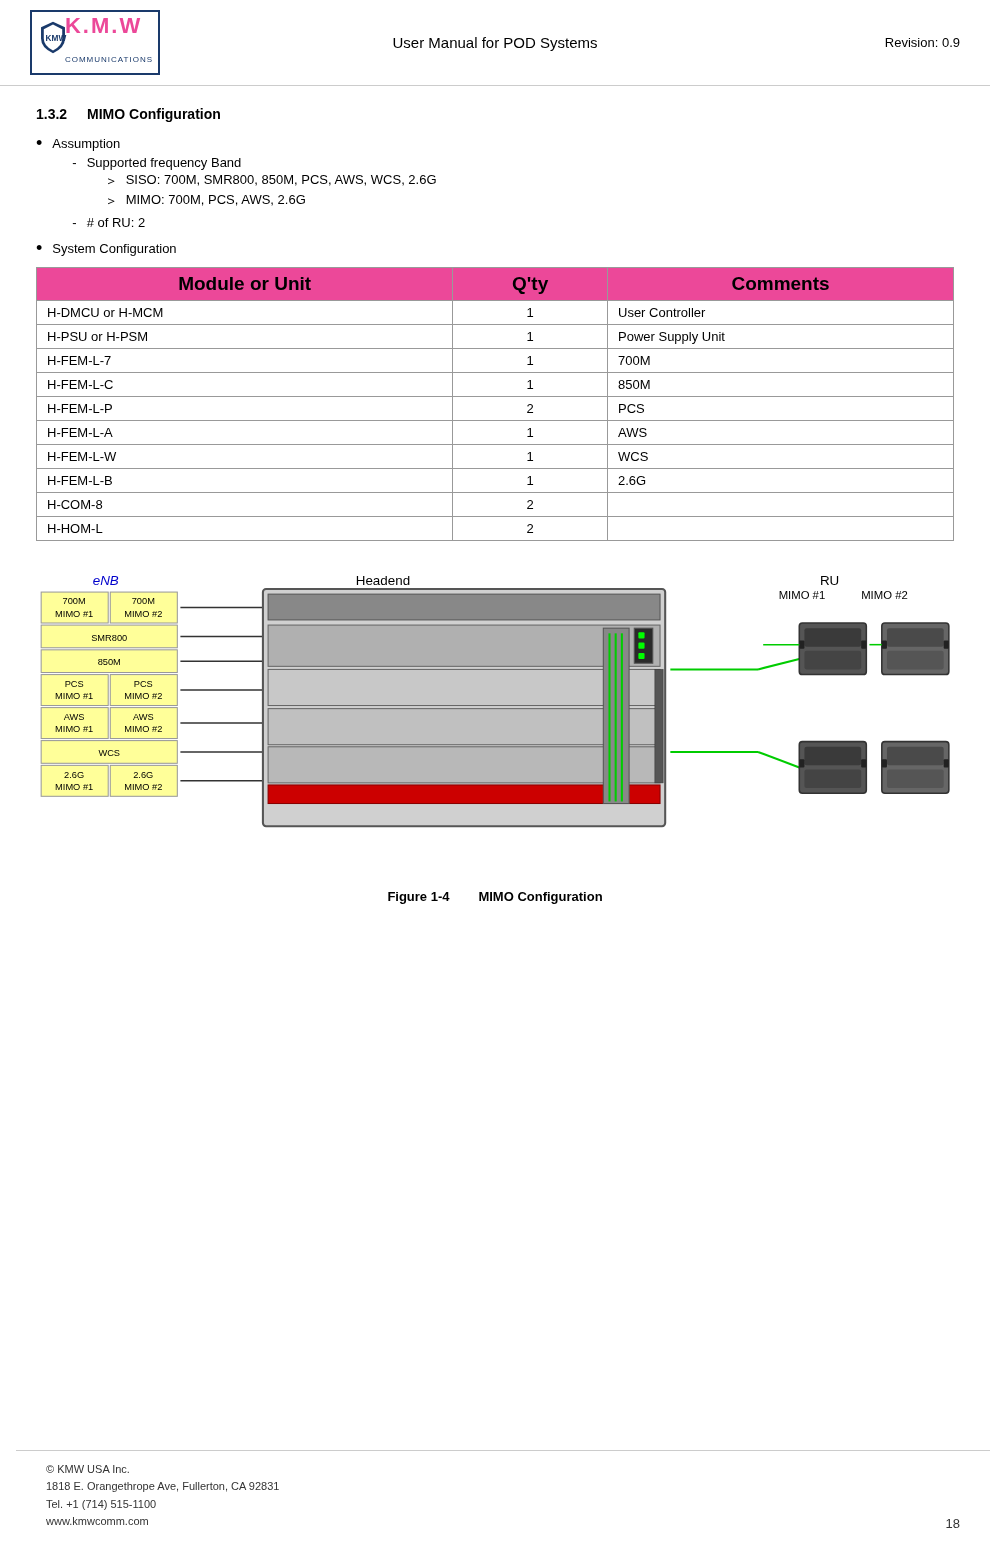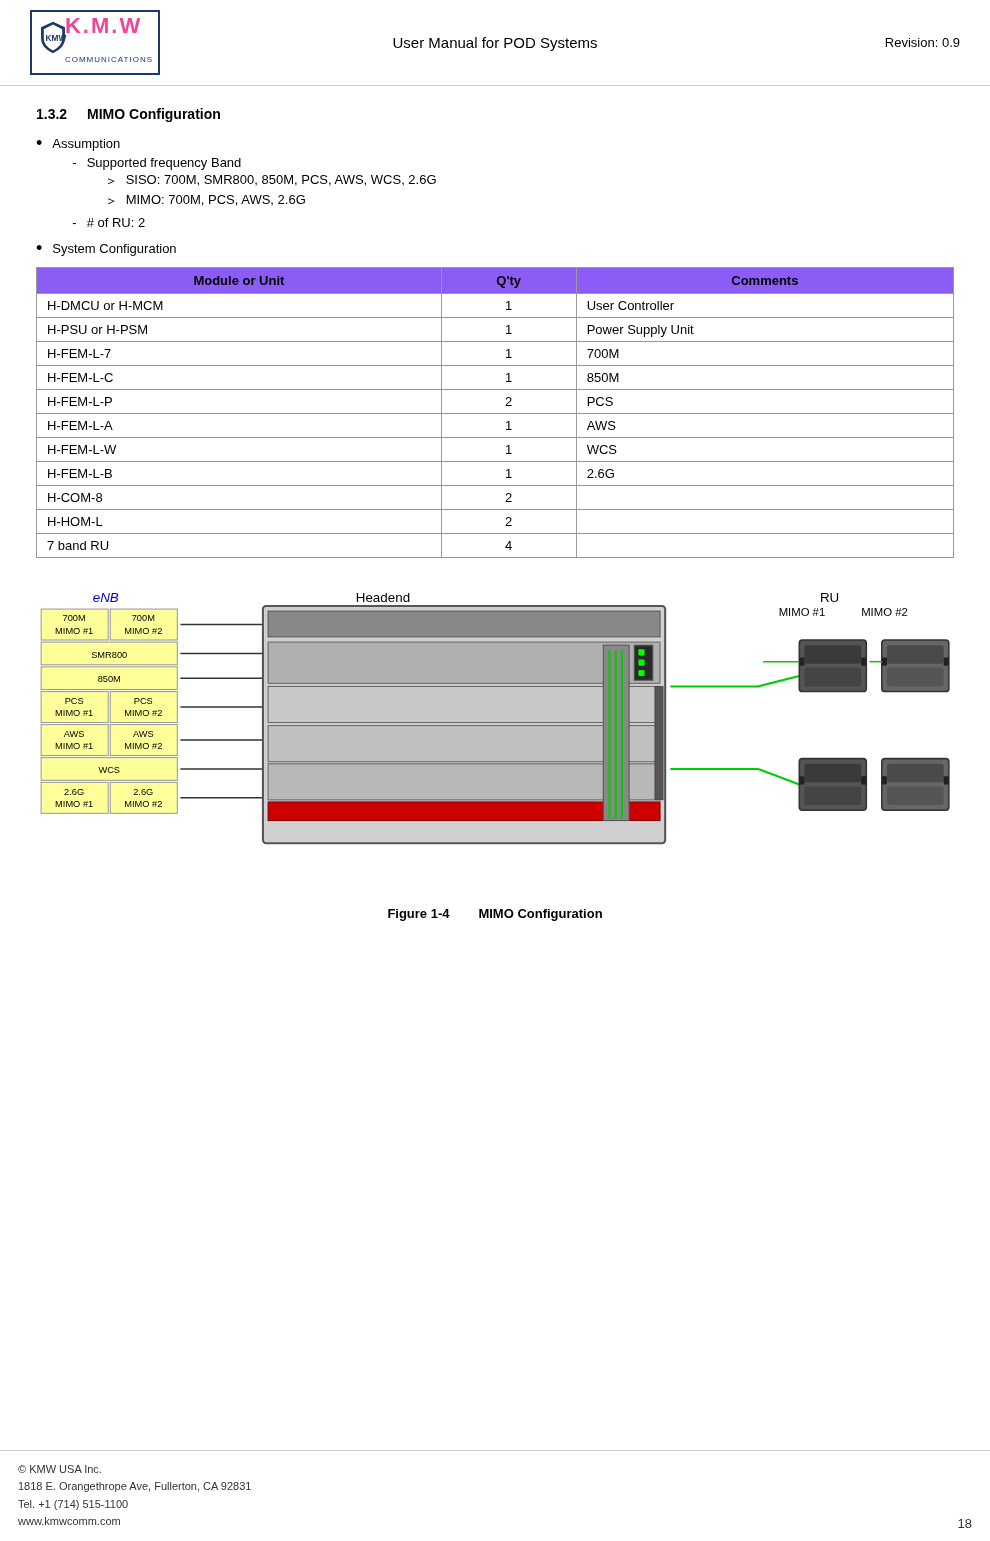--- a/index.html
+++ b/index.html
@@ -120,24 +120,24 @@
       margin-bottom: 2px;
     }
     
     .config-table {
       width: 100%;
       border-collapse: collapse;
       margin-top: 8px;
       margin-bottom: 20px;
     }
     .config-table th {
-      background: #8b5cf6;
+      background: #ec4899;
       border: 1px solid #999;
       padding: 5px 10px;
-      font-size: 13px;
+      font-size: 19px;
       font-weight: bold;
     }
     .config-table td {
       border: 1px solid #999;
       padding: 4px 10px;
       font-size: 13px;
     }
     .config-table td:nth-child(2) {
       text-align: center;
     }
@@ -155,23 +155,23 @@
       margin-top: 8px;
       margin-bottom: 20px;
     }
     .figure-caption strong {
       font-weight: bold;
     }
     
     .footer {
       position: absolute;
       bottom: 0;
-      left: 0;
+      left: 16px;
       right: 0;
-      padding: 10px 18px;
+      padding: 10px 30px;
       border-top: 1px solid #ccc;
       display: flex;
       justify-content: space-between;
       align-items: flex-end;
       font-size: 11px;
       color: #333;
     }
     .footer-left {
       line-height: 1.6;
     }
@@ -306,25 +306,20 @@
         <tr>
           <td>H-COM-8</td>
           <td>2</td>
           <td></td>
         </tr>
         <tr>
           <td>H-HOM-L</td>
           <td>2</td>
           <td></td>
         </tr>
-        <tr>
-          <td>7 band RU</td>
-          <td>4</td>
-          <td></td>
-        </tr>
       </tbody>
   </table>
 
   <div class="diagram-container">
     <svg class="diagram-svg" viewBox="0 0 890 300" xmlns="http://www.w3.org/2000/svg">
 
       <text x="55" y="18" font-size="13" fill="#0000cc" font-family="Arial" font-style="italic">eNB</text>
 
       <text x="310" y="18" font-size="13" fill="#000" font-family="Arial">Headend</text>
 

